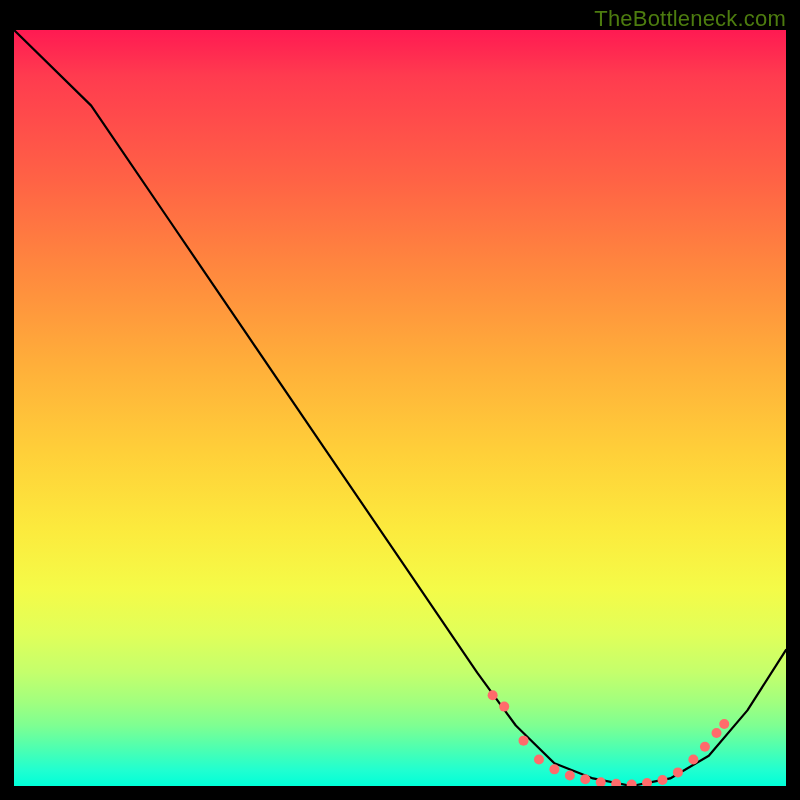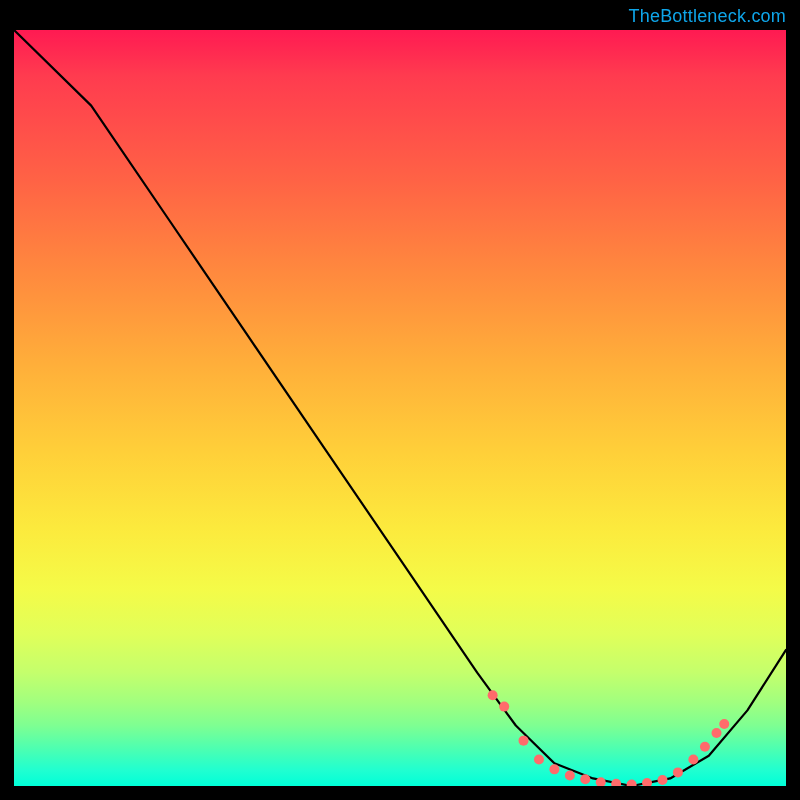--- a/index.html
+++ b/index.html
@@ -8,22 +8,22 @@
     height: 800px;
     background: #000;
     position: relative;
     font-family: Arial, Helvetica, sans-serif;
     overflow: hidden;
   }
   .watermark {
     position: absolute;
     top: 6px;
     right: 14px;
-    color: #0ea5e9;
-    font-size: 18px;
+    color: #4d7c0f;
+    font-size: 22px;
     font-weight: 500;
     letter-spacing: 0.2px;
     z-index: 5;
   }
   .plot-frame {
     position: absolute;
     left: 14px;
     top: 30px;
     width: 772px;
     height: 756px;

